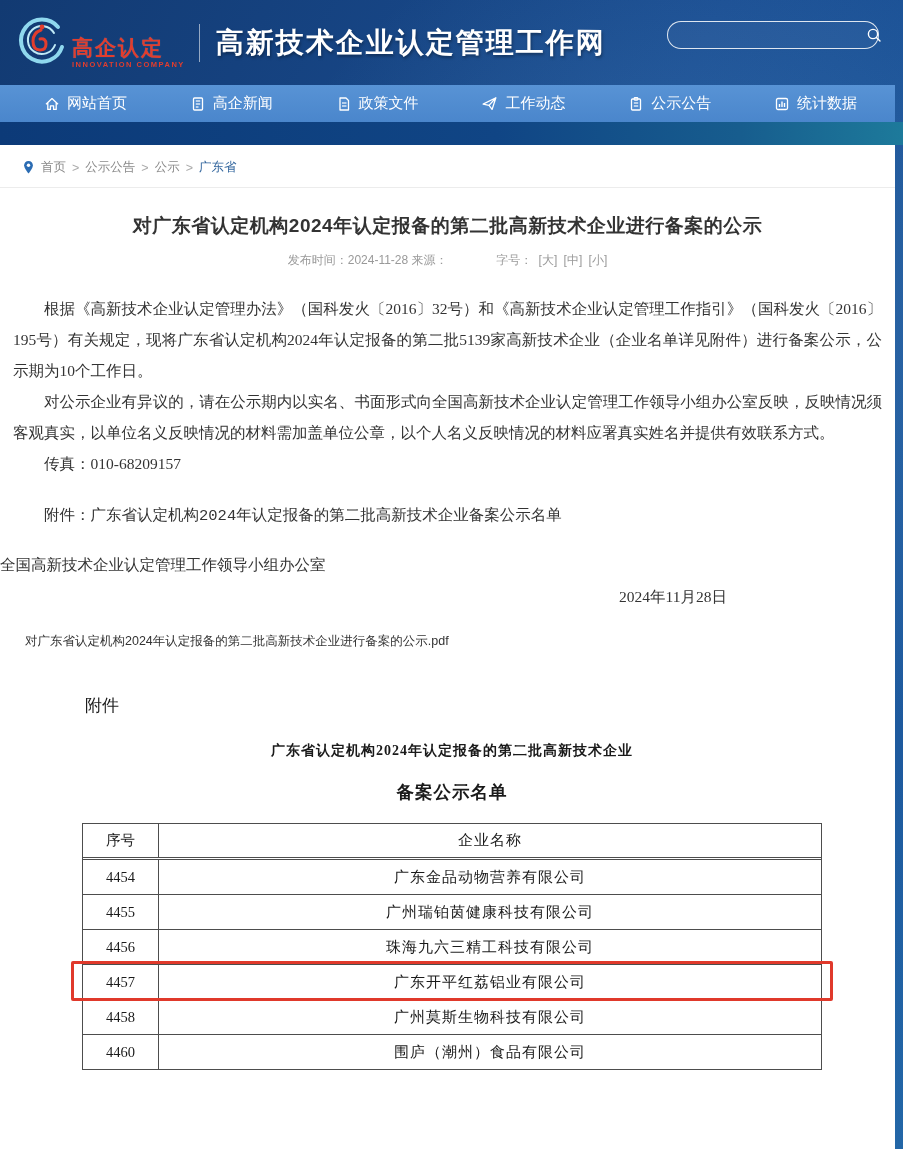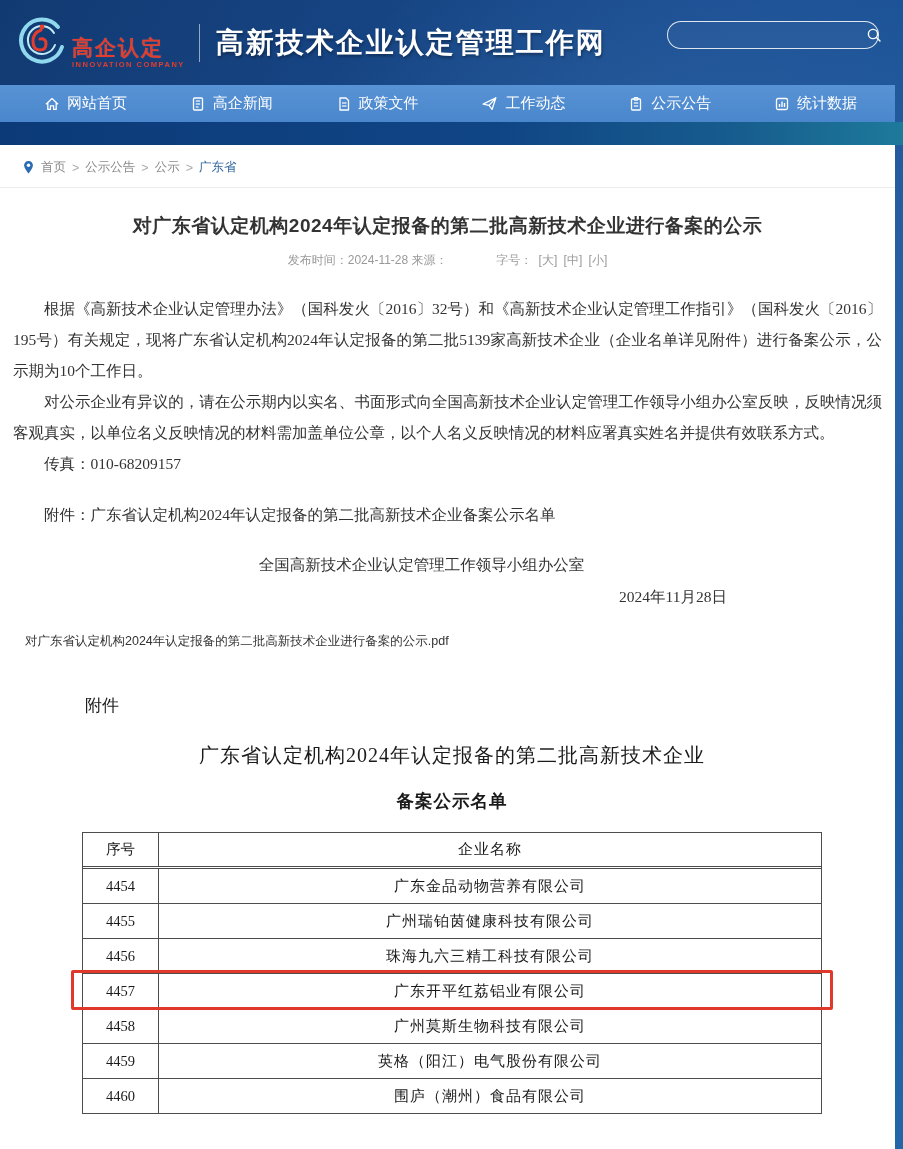--- a/index.html
+++ b/index.html
@@ -100,39 +100,39 @@
   .body-text {
     margin-top:24px; padding:0 13px;
     font-family:"Liberation Serif", serif;
     font-size:15.5px; line-height:31px; color:#333333;
     text-align:justify;
   }
   .body-text p { text-indent:2em; }
   .fax-line { text-indent:2em; }
   .attach-line {
     margin-top:26px; padding:0 13px; text-indent:2em;
-    font-family:Liberation Serif, serif; font-size:15.5px; color:#333;
+    font-family:Liberation Mono, monospace; font-size:15.5px; color:#333;
   }
   .signature {
-    margin-top:29px; padding-right:52px; text-align:center;
+    margin-top:29px; padding-right:52px; text-align:left;
     font-family:"Liberation Serif", serif; font-size:15.5px; color:#333;
   }
   .sign-date {
     margin-top:11px; padding-right:168px; text-align:right;
     font-family:"Liberation Serif", serif; font-size:15.5px; color:#333;
   }
   .pdf-link {
     display:inline-block; margin:25px 0 0 25px;
     font-size:12.5px; color:#333333; text-decoration:none; cursor:pointer;
   }
 
   
   .attach-doc { margin-top:44px; font-family:"Liberation Serif", serif; color:#1a1a1a; }
   .attach-label { margin-left:85px; font-size:17px; }
-  .doc-title-1 { margin-top:25px; width:740px; margin-left:82px; text-align:center; font-size:20px; font-weight:normal; letter-spacing:1px; }
+  .doc-title-1 { margin-top:25px; width:740px; margin-left:82px; text-align:center; font-size:14px; font-weight:bold; letter-spacing:1px; }
   .doc-title-2 { margin-top:20px; width:740px; margin-left:82px; text-align:center; font-size:17.5px; font-weight:bold; letter-spacing:1px; }
 
   .atable {
     width:740px; margin-left:82px; margin-top:19px;
     border:1px solid #4d4d4d; border-bottom:none;
     font-size:15px; color:#1a1a1a;
   }
   .trow { display:flex; height:35px; border-bottom:1px solid #4d4d4d; position:relative; }
   .trow.thead { height:36px; border-bottom:3px double #4d4d4d; }
   .cell { display:flex; align-items:center; justify-content:center; }
@@ -293,24 +293,20 @@
         </div>
         <div class="trow highlight">
           <div class="cell c-no">4457</div>
           <div class="cell c-name">广东开平红荔铝业有限公司</div>
         </div>
         <div class="trow">
           <div class="cell c-no">4458</div>
           <div class="cell c-name">广州莫斯生物科技有限公司</div>
         </div>
         <div class="trow">
-          <div class="cell c-no">4459</div>
-          <div class="cell c-name">英格（阳江）电气股份有限公司</div>
-        </div>
-        <div class="trow">
           <div class="cell c-no">4460</div>
           <div class="cell c-name">围庐（潮州）食品有限公司</div>
         </div>
       </div>
     </section>
 
   </main>
 </div>
 
 </body></html>

